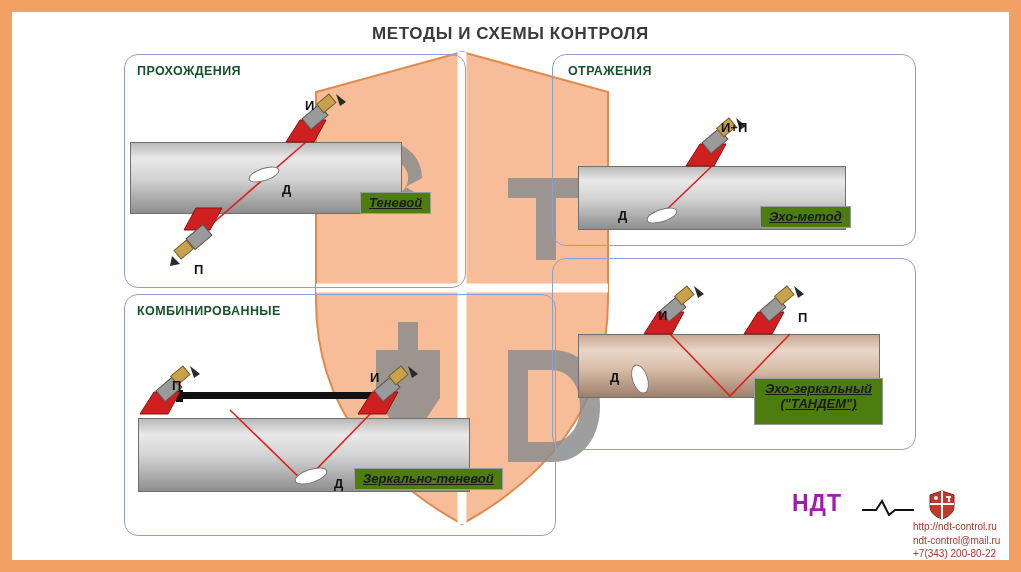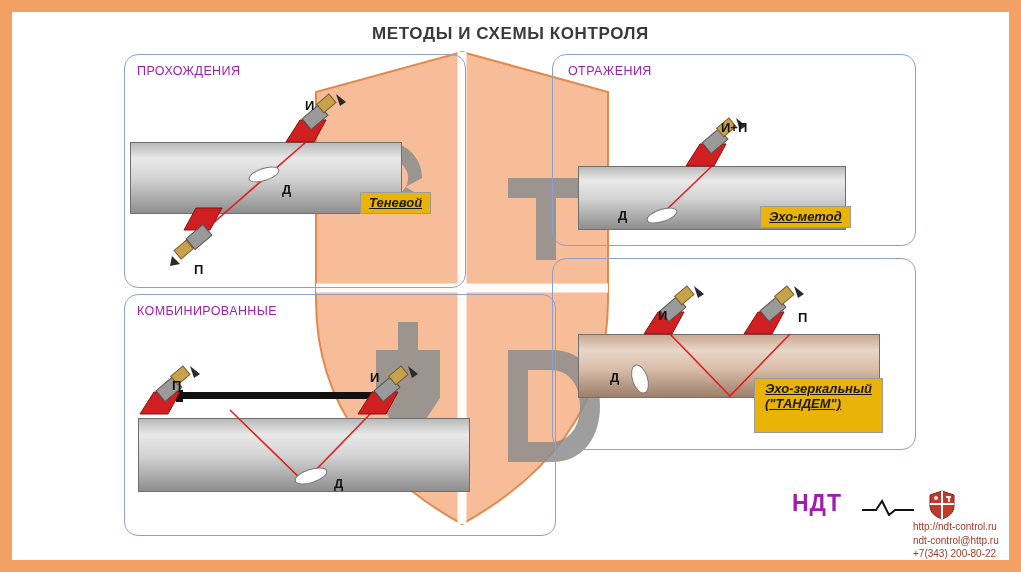--- a/index.html
+++ b/index.html
@@ -46,22 +46,22 @@
   
   .panel {
     position: absolute;
     border: 1.4px solid #8f9fd0;
     border-radius: 14px;
     background: transparent;
   }
   .panel-label {
     position: absolute;
     font-size: 12.5px;
-    font-weight: normal;
-    color: #a21caf;
+    font-weight: bold;
+    color: #14532d;
     letter-spacing: 0.4px;
     white-space: nowrap;
   }
 
   #panel-transmission { left: 112px; top: 42px;  width: 340px; height: 232px; }
   #panel-reflection   { left: 540px; top: 42px;  width: 362px; height: 190px; }
   #panel-combined     { left: 112px; top: 282px; width: 430px; height: 240px; }
   #panel-tandem       { left: 540px; top: 246px; width: 362px; height: 190px; }
 
   
@@ -96,34 +96,34 @@
   .letter {
     position: absolute;
     font-size: 13px;
     font-weight: bold;
     color: #111111;
   }
 
   
   .callout {
     position: absolute;
-    background: #eab308;
+    background: #4d7c0f;
     border: 1px solid #9b9b9b;
     padding: 2px 8px 3px 8px;
     font-size: 13px;
     font-weight: bold;
     font-style: italic;
     color: #1a1a1a;
     text-decoration: underline;
     white-space: nowrap;
   }
   .callout.two-line {
-    text-align: left;
+    text-align: center;
     line-height: 1.15;
-    padding: 3px 10px 20px 10px;
+    padding: 3px 10px 12px 10px;
   }
   .callout .l2 { display: block; font-style: italic; text-decoration: underline; }
 
   
   .probe { position: absolute; }
 
   
   .logo {
     position: absolute;
     left: 780px; top: 478px;
@@ -301,36 +301,37 @@
     <div class="letter" style="left:160px; top:366px;">П</div>
 
     <svg class="probe" style="left:344px; top:352px; width:76px; height:58px;" viewBox="0 0 76 58" xmlns="http://www.w3.org/2000/svg">
       <path d="M2 50 L30 50 L42 28 L16 28 Z" fill="#cf1f21" stroke="#8c0f10" stroke-width="1"></path>
       <rect x="20" y="18" width="22" height="14" transform="rotate(-40 31 25)" fill="#9a9a9a" stroke="#555" stroke-width="1"></rect>
       <rect x="34" y="6" width="16" height="11" transform="rotate(-40 42 11)" fill="#c8a14e" stroke="#7a5f22" stroke-width="1"></rect>
       <path d="M52 2 L62 10 L56 14 Z" fill="#2b2b2b"></path>
     </svg>
     <div class="letter" style="left:358px; top:358px;">И</div>
 
+    <div class="callout" style="left:342px; top:456px;">Зеркально-теневой</div>
 
     <div class="logo">
       <div class="logo-text">
         <span>НДТ</span><br>
       </div>
       <svg class="logo-wave" width="52" height="18" viewBox="0 0 52 18" xmlns="http://www.w3.org/2000/svg">
         <polyline points="0,12 14,12 20,3 27,17 33,12 52,12" fill="none" stroke="#111111" stroke-width="2"></polyline>
       </svg>
       <svg class="logo-shield" width="26" height="30" viewBox="0 0 26 30" xmlns="http://www.w3.org/2000/svg">
         <path d="M13 1 L25 5 L25 16 C25 23 19 27 13 29 C7 27 1 23 1 16 L1 5 Z" fill="#c0392b" stroke="#7d2419" stroke-width="1"></path>
         <path d="M13 1 L13 29 M1 14 L25 14" stroke="#ffffff" stroke-width="2"></path>
         <circle cx="7" cy="8" r="2" fill="#eeeeee"></circle>
         <rect x="17" y="6" width="5" height="2" fill="#eeeeee"></rect>
         <rect x="19" y="6" width="2" height="6" fill="#eeeeee"></rect>
       </svg>
       <div class="logo-contacts">
         <span>http://ndt-control.ru</span><br>
-        <span>ndt-control@http.ru</span><br>
+        <span>ndt-control@mail.ru</span><br>
         <span>+7(343) 200-80-22</span>
       </div>
     </div>
 
   </div>
 </div>
 
 </body></html>

